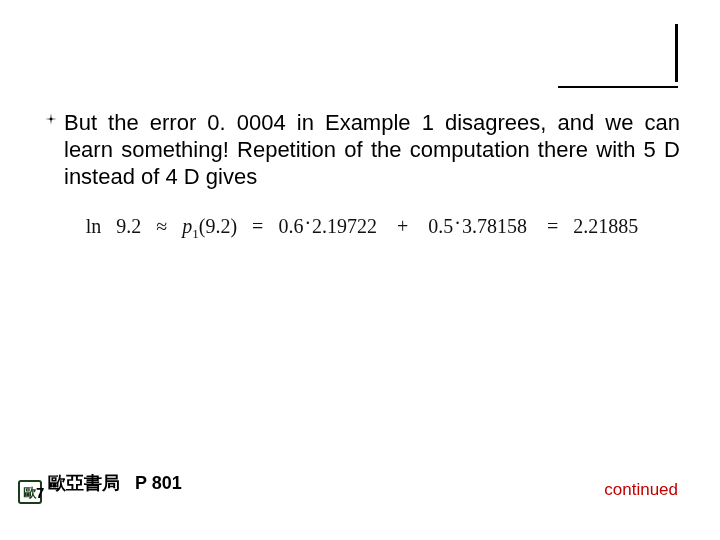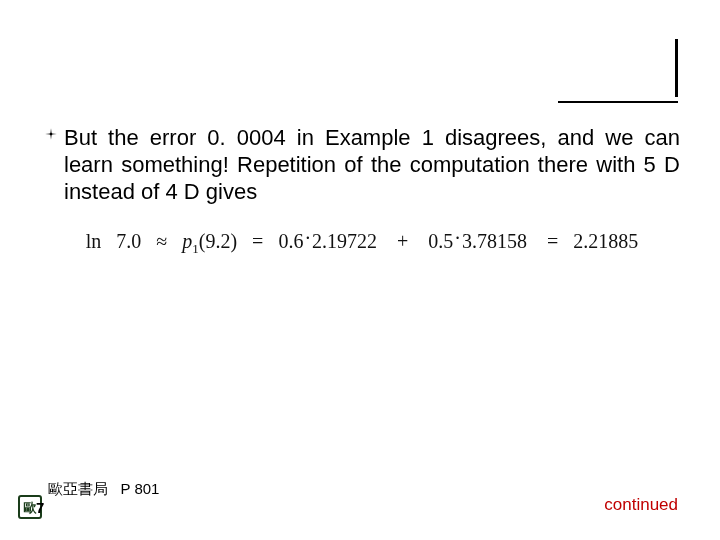--- a/index.html
+++ b/index.html
@@ -1,34 +1,34 @@
 <!DOCTYPE html>
 <html><head>
 <meta charset="utf-8">
 <style>
   * { margin: 0; padding: 0; box-sizing: border-box; }
   html, body { width: 720px; height: 540px; background: #fff; font-family: Arial, Helvetica, sans-serif; color: #000; position: relative; overflow: hidden; }
-  .slide { width: 720px; height: 524px; position: relative; padding: 4px; margin-top: 15px; }
+  .slide { width: 720px; height: 524px; position: relative; padding: 4px; }
   .corner-line-v { position: absolute; right: 42px; top: 24px; width: 3px; height: 58px; background: #000; }
   .corner-line-h { position: absolute; right: 42px; top: 86px; width: 120px; height: 2px; background: #000; }
   .content { position: absolute; left: 44px; right: 40px; top: 110px; }
   .bullet { display: flex; margin-bottom: 10px; }
   .bullet .marker { flex: 0 0 auto; margin-right: 6px; margin-top: 2px; }
   .bullet .bt { font-size: 22px; line-height: 1.22; text-align: justify; }
   .cont { font-size: 22px; line-height: 1.25; margin-left: 24px; text-align: left; margin-top: 4px; }
   .eq-wrap { text-align: center; margin: 22px 0 22px 0; }
   .eq { font-family: 'Times New Roman', Times, serif; font-size: 20px; color: #111; }
   .eq .fn { font-style: normal; }
   .eq .it { font-style: italic; }
   .eq .sub { font-size: 0.65em; vertical-align: sub; font-style: normal; }
   .eq .dot { display: inline-block; vertical-align: 0.14em; font-style: normal; margin: 0 1px; }
   .bullet2 { margin-top: 26px; }
   .footer { position: absolute; left: 0; right: 0; bottom: 20px; height: 26px; }
   .logo { position: absolute; left: 18px; bottom: 0; width: 24px; height: 24px; border: 2px solid #1a3c1a; border-radius: 3px; display: flex; align-items: center; justify-content: center; font-family: 'SimSun','MS Mincho',serif; font-size: 13px; color: #1a3c1a; font-weight: bold; line-height: 1; }
-  .pub { position: absolute; left: 48px; bottom: 20px; font-size: 15px; font-weight: normal; font-family: 'Microsoft JhengHei','SimSun',Arial,sans-serif; }
+  .pub { position: absolute; left: 48px; bottom: 9px; font-size: 18px; font-weight: bold; font-family: 'Microsoft JhengHei','SimSun',Arial,sans-serif; }
   .pub .page { font-family: Arial, sans-serif; }
   .cont-label { position: absolute; right: 42px; bottom: 4px; color: #c00000; font-size: 17px; }
   .seven { position: absolute; left: 36px; bottom: 3px; font-size: 15px; font-weight: bold; color: #000; }
   svg.star { width: 14px; height: 14px; display: block; }
 </style>
 </head>
 <body>
 
 <div class="slide">
   <div class="corner-line-v"></div>
@@ -43,21 +43,21 @@
             <circle cx="12" cy="12" r="2.2" fill="#000"></circle>
           </svg>
       </span>
       <div class="bt">But the error 0. 0004 in Example 1 disagrees, and we can learn something! Repetition of the computation there with 5 D instead of 4 D gives</div>
     </div>
 
     <div class="eq-wrap">
       <span class="eq">
         <span class="fn">ln</span>
         <span>&nbsp;</span>
-        <span>7.0</span>
+        <span>9.2</span>
         <span>&nbsp;</span>
         <span>≈</span>
         <span>&nbsp;</span>
         <span class="it">p</span><span class="sub">1</span><span>(9.2)</span>
         <span>&nbsp;</span>
         <span>=</span>
         <span>&nbsp;</span>
         <span>0.6</span><span class="dot">·</span><span>2.19722</span>
         <span>&nbsp;&nbsp;</span>
         <span>+</span>

